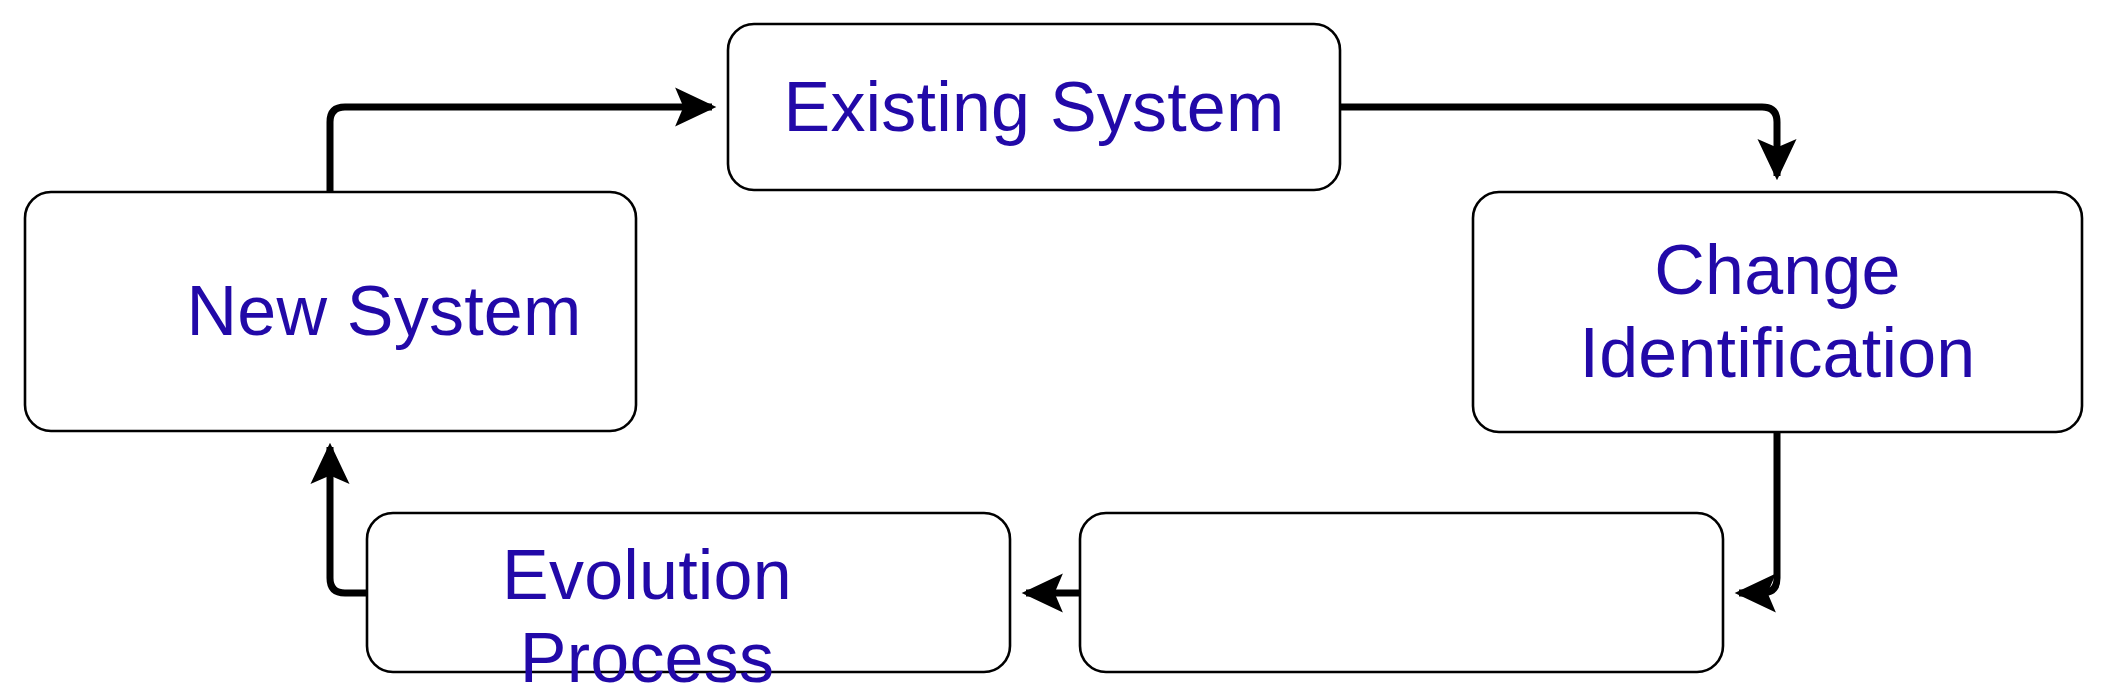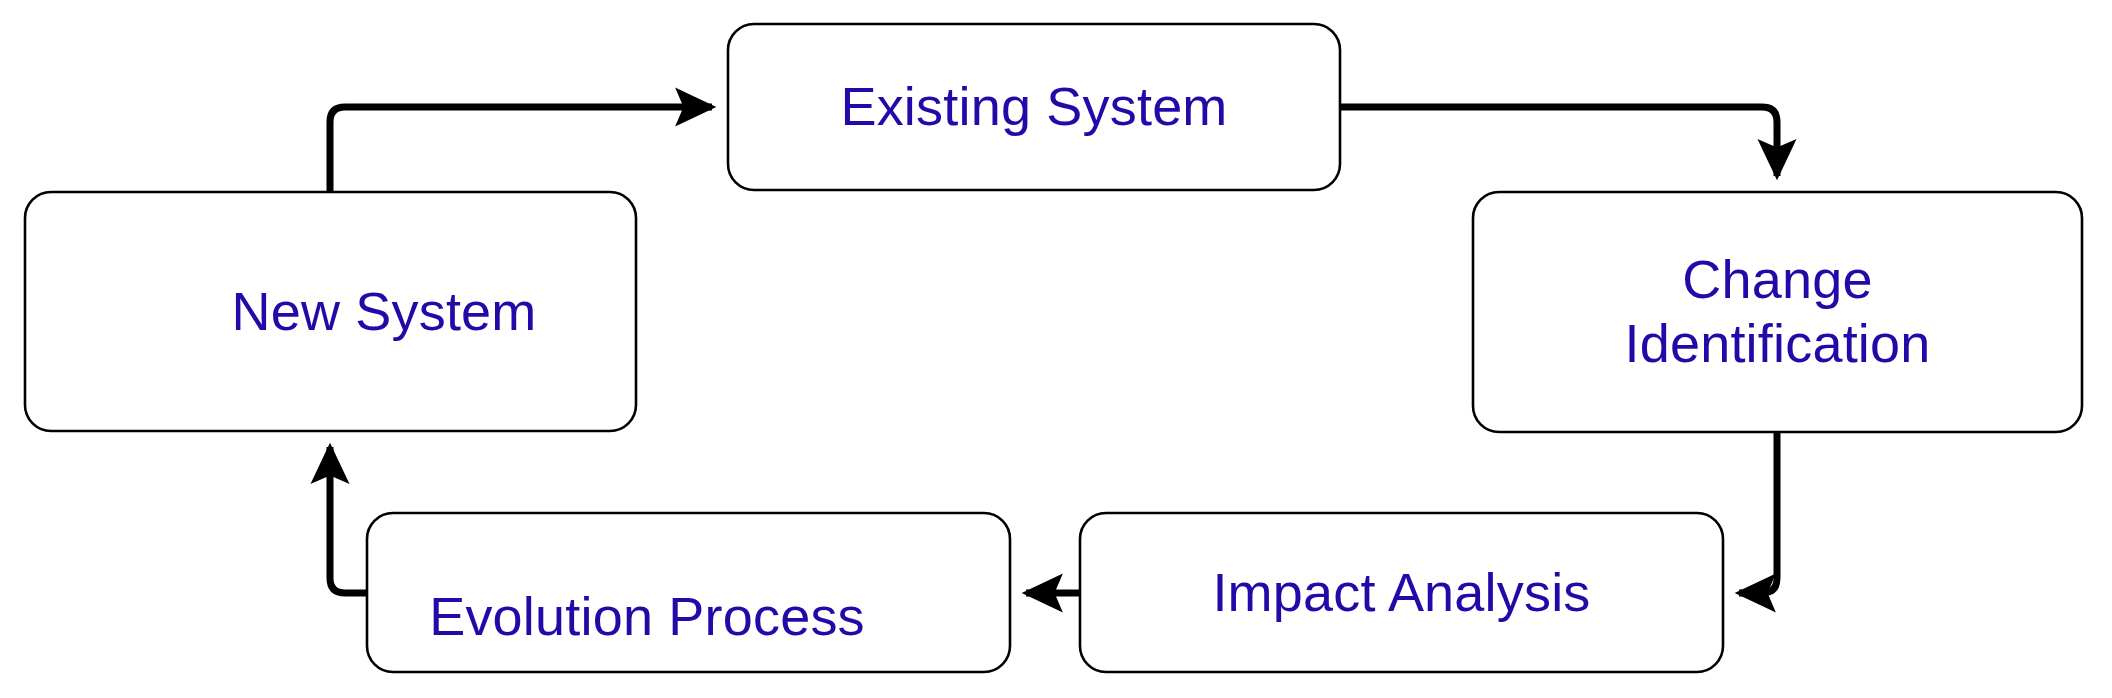--- a/index.html
+++ b/index.html
@@ -41,21 +41,21 @@
   }
   .node-label {
     position: absolute;
     display: flex;
     align-items: center;
     justify-content: center;
     flex-direction: column;
     text-align: center;
     color: #2209a8;
     font-family: "Liberation Sans", "DejaVu Sans", sans-serif;
-    font-size: 54px;
+    font-size: 70px;
     line-height: 1.18;
     font-weight: 400;
     letter-spacing: 0.2px;
     white-space: pre-line;
     pointer-events: none;
     user-select: none;
   }
 </style>
 </head>
 <body>
@@ -90,19 +90,18 @@
 
     <rect class="node-box" x="25" y="192" width="611" height="239" rx="26" ry="26"></rect>
 
   </svg>
 
   <div class="node-label" style="left:728px; top:24px; width:612px; height:166px;">Existing System</div>
 
   <div class="node-label" style="left:1473px; top:192px; width:609px; height:240px;">Change
 Identification</div>
 
-  <div class="node-label" style="left:1080px; top:513px; width:643px; height:159px;">Impact Analysis</div>
 
   <div class="node-label" style="left:367px; top:513px; width:560px; height:159px;margin-top:24px;">Evolution Process</div>
 
   <div class="node-label" style="left:25px; top:192px; width:718px; height:239px;">New System</div>
 
 </div>
 
 </body></html>

